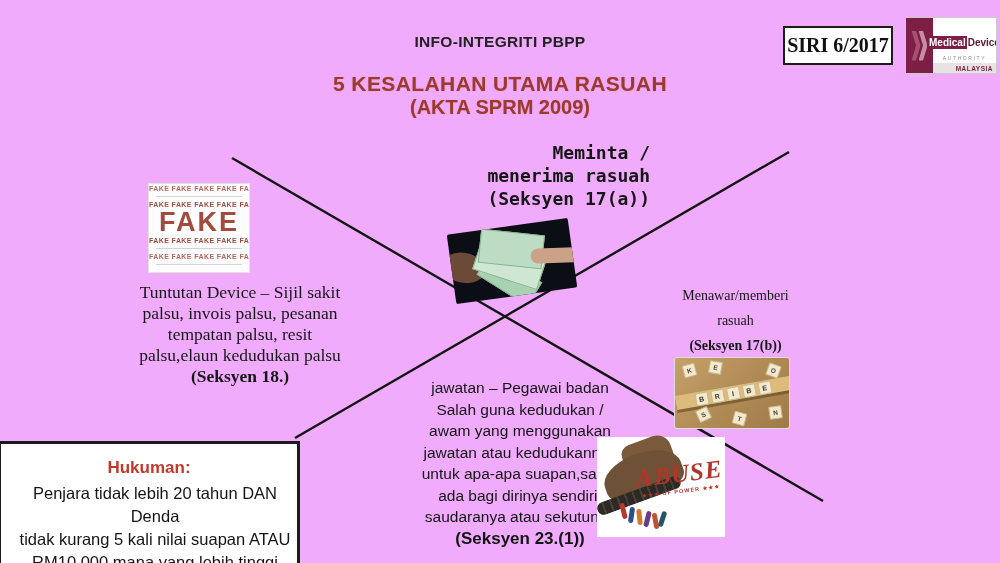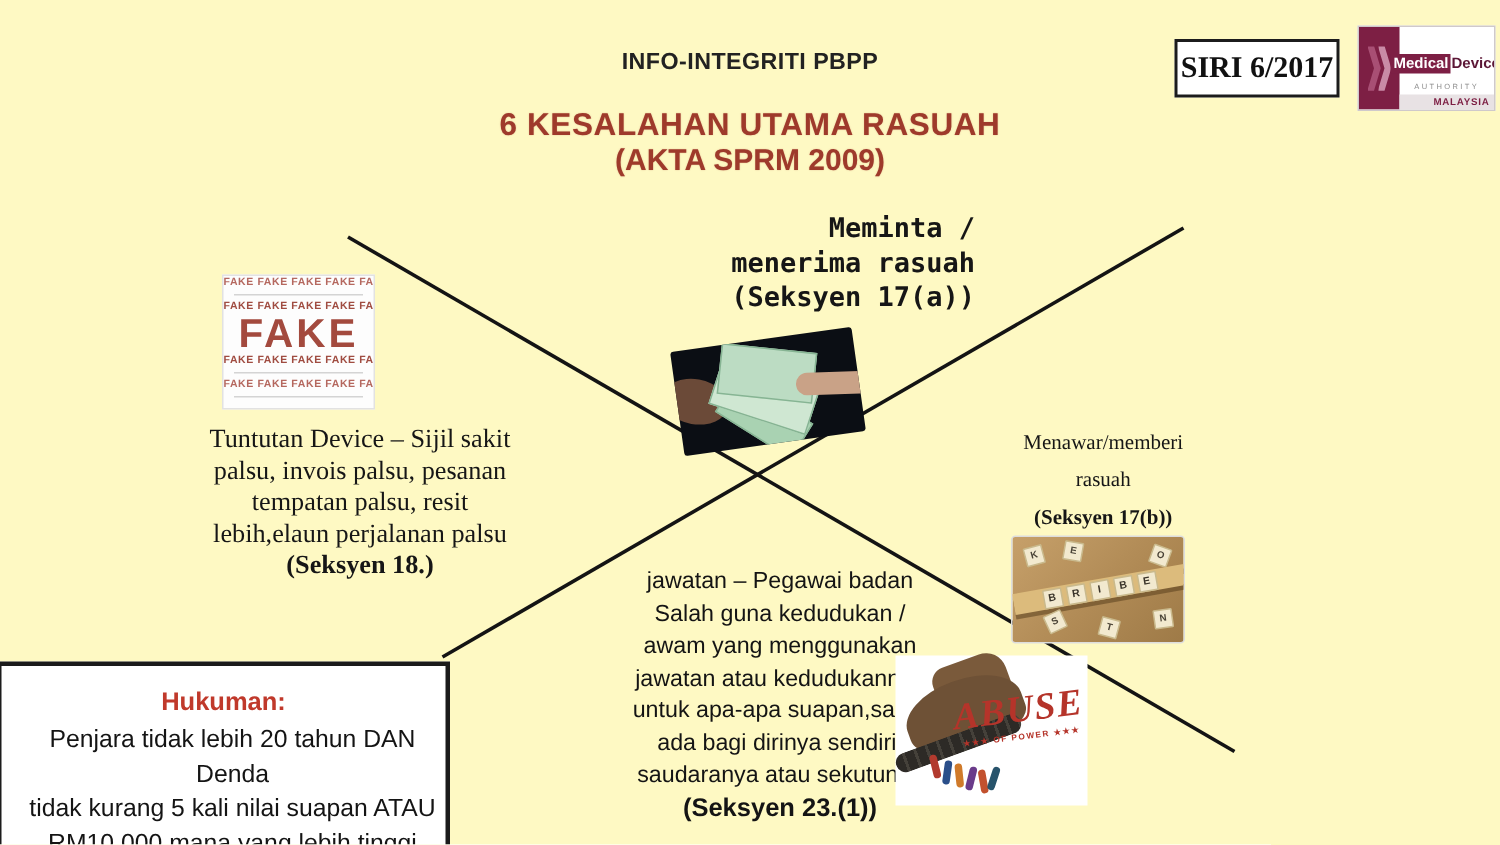--- a/index.html
+++ b/index.html
@@ -1,16 +1,16 @@
 <!DOCTYPE html>
 <html><head>
 <meta charset="utf-8">
 <style>
   html,body{margin:0;padding:0;background:#ffffff;}
-  .slide{position:relative;width:1000px;height:563px;background:#fef9c3;overflow:hidden;
+  .slide{position:relative;width:1000px;height:563px;background:#f0abfc;overflow:hidden;
          font-family:"Liberation Sans",sans-serif;}
   
   .header-title{position:absolute;left:0;right:0;top:33px;text-align:center;
     font-size:15.5px;font-weight:bold;color:#222;letter-spacing:.3px;}
   .siri-badge{position:absolute;left:783px;top:26px;width:106px;height:35px;
     border:2px solid #1c1c1c;display:flex;align-items:center;justify-content:center;
     font-family:"Liberation Serif",serif;font-weight:bold;font-size:20px;color:#111;background:#fff;}
   
   .logo{position:absolute;left:905px;top:17px;width:90px;height:55px;border:1px solid #cfc9cb;
     background:#fff;display:flex;overflow:hidden;}
@@ -115,21 +115,21 @@
     <div class="logo-right">
       <div class="logo-namerow">
         <span class="logo-name1">Medical</span><span class="logo-name2">Device</span>
       </div>
       <div class="logo-authority">AUTHORITY</div>
       <div class="logo-country">MALAYSIA</div>
     </div>
   </div>
 
   <div class="slide-title">
-    <div class="t1">6 KESALAHAN UTAMA RASUAH</div>
+    <div class="t1">5 KESALAHAN UTAMA RASUAH</div>
     <div class="t2">(AKTA SPRM 2009)</div>
   </div>
 
   <svg class="xlines" width="1000" height="563">
     <line x1="232" y1="158" x2="823" y2="501" stroke="#141414" stroke-width="2.4"></line>
     <line x1="789" y1="152" x2="295" y2="438" stroke="#141414" stroke-width="2.4"></line>
   </svg>
 
   <div class="offence off-top">
     <div>Meminta /</div>
@@ -153,21 +153,21 @@
     <div class="fake-row dark">FAKE FAKE FAKE FAKE FAKE</div>
     <div class="fake-line"></div>
     <div class="fake-row">FAKE FAKE FAKE FAKE FAKE</div>
     <div class="fake-line"></div>
   </div>
 
   <div class="offence off-left">
     <div>Tuntutan Device – Sijil sakit</div>
     <div>palsu, invois palsu, pesanan</div>
     <div>tempatan palsu, resit</div>
-    <div>lebih,elaun perjalanan palsu</div>
+    <div>palsu,elaun kedudukan palsu</div>
     <div class="seksyen">(Seksyen 18.)</div>
   </div>
 
   <div class="offence off-right">
     <div>Menawar/memberi</div>
     <div>rasuah</div>
     <div class="seksyen">(Seksyen 17(b))</div>
   </div>
 
   <div class="bribe-img">

